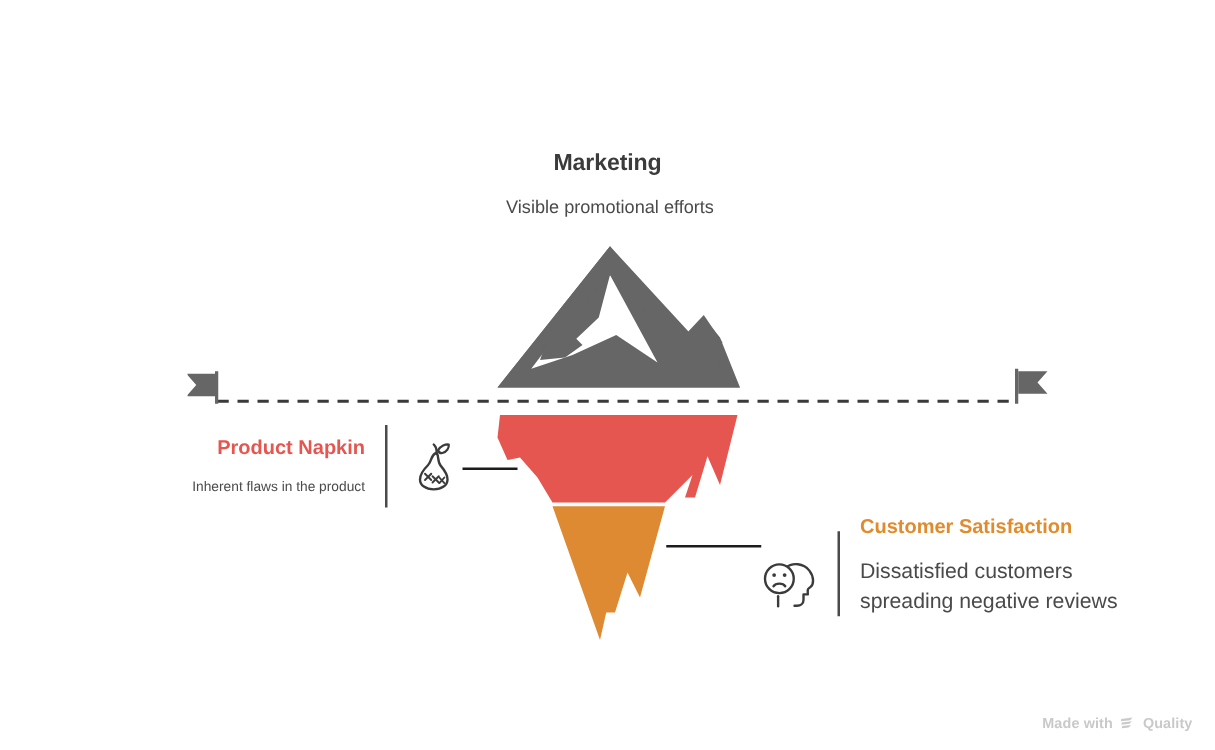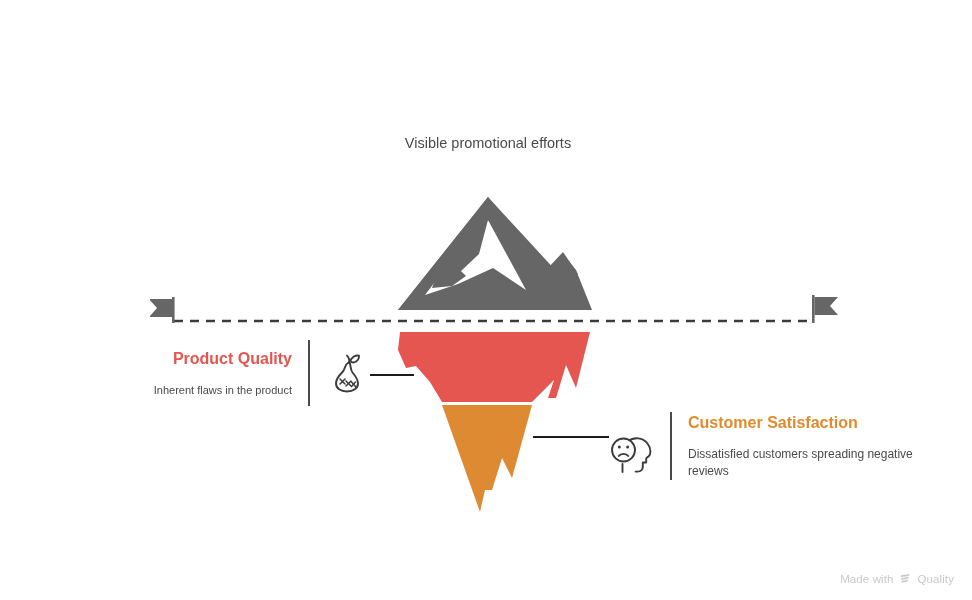--- a/index.html
+++ b/index.html
@@ -148,46 +148,48 @@
   .cr-title {
     font-size: 16px;
     font-weight: bold;
     color: #E08B2E;
     line-height: 1.25;
     margin: 0;
     white-space: nowrap;
   }
   .cr-sub {
     margin: 13px 0 0 0;
-    font-size: 12px;
+    font-size: 17px;
     color: #4a4a4a;
     line-height: 1.4;
     max-width: 230px;
   }
 
   
   .watermark {
     position: absolute;
     right: 18px;
     bottom: 14px;
     display: flex;
     align-items: center;
     gap: 5px;
     color: #c9c9c9;
     font-size: 11.5px;
     letter-spacing: 0.1px;
+    font-weight: bold;
   }
   .wm-logo { width: 14px; height: 14px; display: block; }
 </style>
 </head>
 <body>
 
 <div class="stage">
 
   <div class="top-block">
+    <div class="top-title">Marketing</div>
     <div class="top-sub">Visible promotional efforts</div>
   </div>
 
   <div class="berg">
     <svg width="230" height="340" viewBox="0 0 230 340" xmlns="http://www.w3.org/2000/svg">
 
       <g>
         <path d="M18 120 L108 7 L128 33 L150 62 L170 85 L183 64 L196 80 L212 120 Z
                  M45 105 L70 72 L80 82 L99 64 L108 30 L146 100 L113 78 L78 94 Z" fill="#666666" fill-rule="evenodd"></path>
         <path d="M108 7 L212 120 L18 120 Z
@@ -222,21 +224,21 @@
         <rect x="662" y="5" width="2.6" height="28" fill="#666666"></rect>
         <path d="M664.6 7 L688 7 L680 16 L688 25 L664.6 25 Z" fill="#666666"></path>
       </g>
     </svg>
   </div>
 
   <div class="connector-left"></div>
 
   <div class="callout-left">
     <div class="cl-text">
-      <div class="cl-title">Product Quality</div>
+      <div class="cl-title">Product Napkin</div>
       <div class="cl-sub">Inherent flaws in the product</div>
     </div>
     <div class="divider"></div>
     <div class="cl-icon">
       <svg width="44" height="44" viewBox="0 0 44 44" xmlns="http://www.w3.org/2000/svg">
 
         <path d="M22.5 11.5 C18.5 13.5 19.5 18 16.5 21 C12 25.5 10 29 10 32.5
                  C10 37.2 14.6 40.5 21 40.5 C27.4 40.5 32 37.2 32 32.5
                  C32 28.5 29.5 25 26.5 21.5 C24 18.5 25 14 23.6 11.6 Z" fill="none" stroke="#3b3b3b" stroke-width="1.9" stroke-linejoin="round"></path>
 

